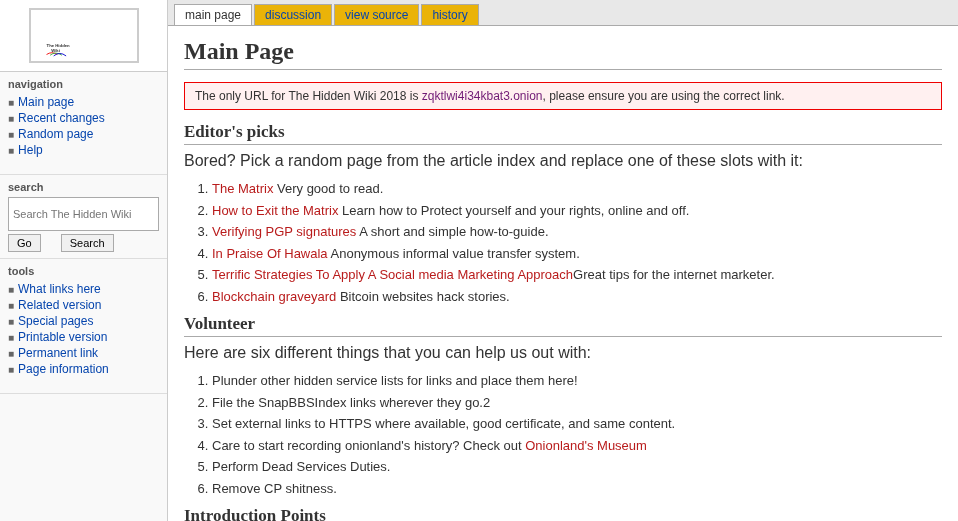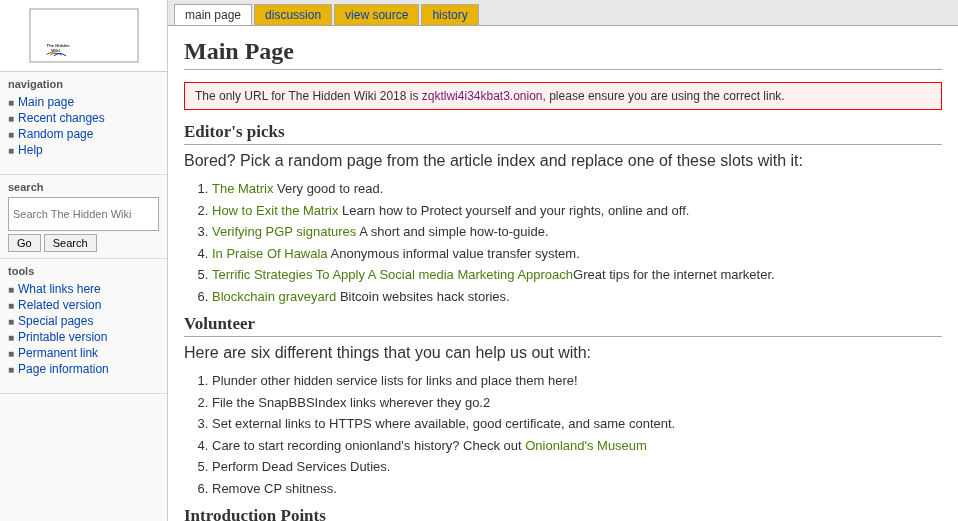--- a/index.html
+++ b/index.html
@@ -84,21 +84,21 @@
     .search-input {
       width: 100%;
       border: 1px solid #aaa;
       padding: 10px 4px;
       font-size: 11px;
       margin-bottom: 3px;
     }
 
     .search-buttons {
       display: flex;
-      gap: 3px;
+      gap: 20px;
     }
 
     .search-btn {
       font-size: 11px;
       padding: 2px 8px;
       border: 1px solid #aaa;
       background: #f0f0f0;
       cursor: pointer;
     }
 
@@ -173,21 +173,21 @@
       padding-bottom: 2px;
       font-family: 'Linux Libertine', Georgia, Times, serif;
     }
 
     .intro-text {
       margin-bottom: 6px;
       font-size: 16px;
       line-height: 1.5;
     }
 
-    .content-link { color: #4d7c0f; text-decoration: none; }
+    .content-link { color: #b91c1c; text-decoration: none; }
 
     ol { padding-left: 28px; margin-bottom: 8px; }
     ol li { margin-bottom: 2px; font-size: 13px; line-height: 1.5; }
   </style>
 </head>
 <body>
 
 <div id="layout">
 
   <div id="sidebar">

